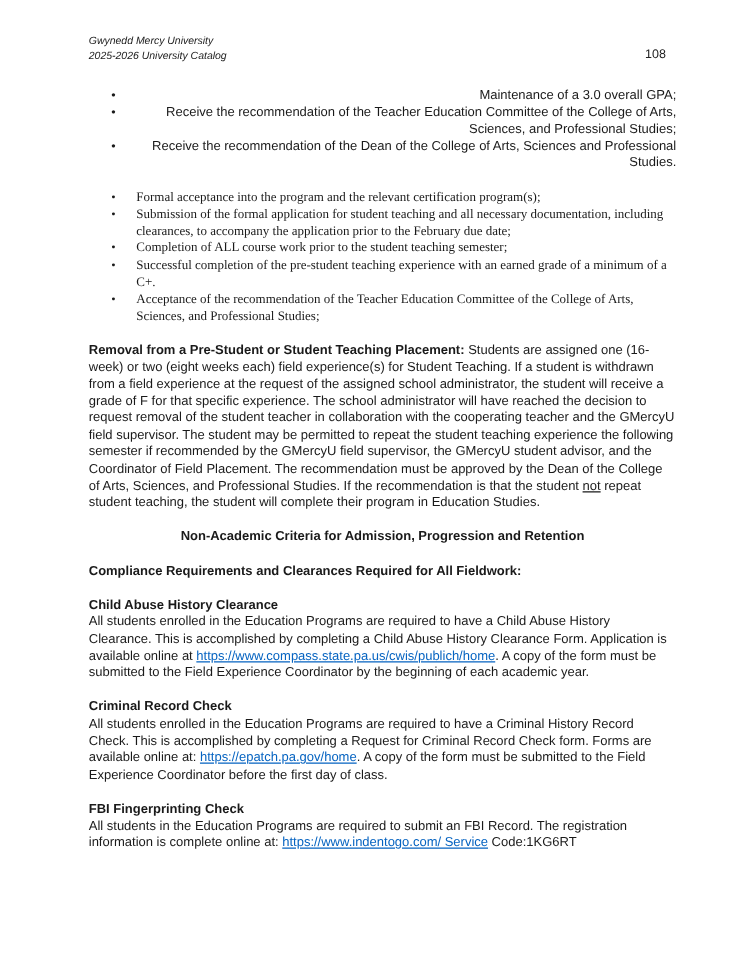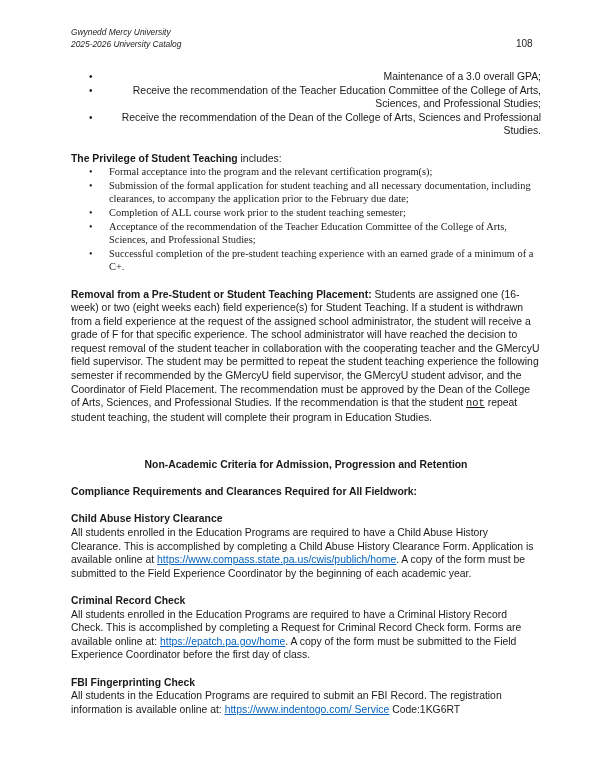--- a/index.html
+++ b/index.html
@@ -14,50 +14,49 @@
   ul li::before { content: "\2022"; position: absolute; left: 14px; top: 0; font-size: 10px; }
   ul.list1 li { padding-left: 20px; margin-left: 0; }
   ul.list1 li::before { left: 0; }
   ul.list1 { margin-left: 18px; text-align: right; }
   ul.list2 { margin-left: 18px; font-family: Liberation Serif, serif; }
   ul.list2 li { padding-left: 20px; }
   ul.list2 li::before { left: 0; }
   p { margin: 0; }
   b { font-weight: bold; }
   .gap { height: 13.6px; }
-  .center { text-align: center; margin-top: 20px; }
+  .center { text-align: center; }
   a { color: #0563c1; text-decoration: underline; }
-  .u { text-decoration: underline; font-family: Liberation Mono, monospace; }
+  .u { text-decoration: underline; }
 </style>
 </head>
 <body>
 
 <div class="page">
   <div class="hdr">
     <div>Gwynedd Mercy University</div>
     <div>2025-2026 University Catalog</div>
   </div>
   <div class="pgnum">108</div>
 
   <div class="body">
     <ul class="list1">
       <li>Maintenance of a 3.0 overall GPA;</li>
       <li>Receive the recommendation of the Teacher Education Committee of the College of Arts, Sciences, and Professional Studies;</li>
       <li>Receive the recommendation of the Dean of the College of Arts, Sciences and Professional Studies.</li>
     </ul>
 
     <div class="gap"></div>
 
-    <p><b>The Privilege of Student Teaching</b><span> includes:</span></p>
     <ul class="list2">
       <li>Formal acceptance into the program and the relevant certification program(s);</li>
       <li>Submission of the formal application for student teaching and all necessary documentation, including clearances, to accompany the application prior to the February due date;</li>
       <li>Completion of ALL course work prior to the student teaching semester;</li>
+      <li>Successful completion of the pre-student teaching experience with an earned grade of a minimum of a C+.</li>
       <li>Acceptance of the recommendation of the Teacher Education Committee of the College of Arts, Sciences, and Professional Studies;</li>
-      <li>Successful completion of the pre-student teaching experience with an earned grade of a minimum of a C+.</li>
     </ul>
 
     <div class="gap"></div>
 
     <p><b>Removal from a Pre-Student or Student Teaching Placement:</b><span> Students are assigned one (16-week) or two (eight weeks each) field experience(s) for Student Teaching. If a student is withdrawn from a field experience at the request of the assigned school administrator, the student will receive a grade of F for that specific experience. The school administrator will have reached the decision to request removal of the student teacher in collaboration with the cooperating teacher and the GMercyU field supervisor. The student may be permitted to repeat the student teaching experience the following semester if recommended by the GMercyU field supervisor, the GMercyU student advisor, and the Coordinator of Field Placement. The recommendation must be approved by the Dean of the College of Arts, Sciences, and Professional Studies. If the recommendation is that the student </span><span class="u">not</span><span> repeat student teaching, the student will complete their program in Education Studies.</span></p>
 
     <div class="gap"></div>
 
     <p class="center"><b>Non-Academic Criteria for Admission, Progression and Retention</b></p>
 
@@ -71,15 +70,15 @@
     <p><span>All students enrolled in the Education Programs are required to have a Child Abuse History Clearance. This is accomplished by completing a Child Abuse History Clearance Form. Application is available online at </span><a>https://www.compass.state.pa.us/cwis/publich/home</a><span>. A copy of the form must be submitted to the Field Experience Coordinator by the beginning of each academic year.</span></p>
 
     <div class="gap"></div>
 
     <p><b>Criminal Record Check</b></p>
     <p><span>All students enrolled in the Education Programs are required to have a Criminal History Record Check. This is accomplished by completing a Request for Criminal Record Check form. Forms are available online at: </span><a>https://epatch.pa.gov/home</a><span>. A copy of the form must be submitted to the Field Experience Coordinator before the first day of class.</span></p>
 
     <div class="gap"></div>
 
     <p><b>FBI Fingerprinting Check</b></p>
-    <p><span>All students in the Education Programs are required to submit an FBI Record. The registration information is available online at: </span><a>https://www.indentogo.com/ Service</a><span> Code:1KG6RT</span></p>
+    <p><span>All students in the Education Programs are required to submit an FBI Record. The registration information is complete online at: </span><a>https://www.indentogo.com/ Service</a><span> Code:1KG6RT</span></p>
   </div>
 </div>
 
 </body></html>

